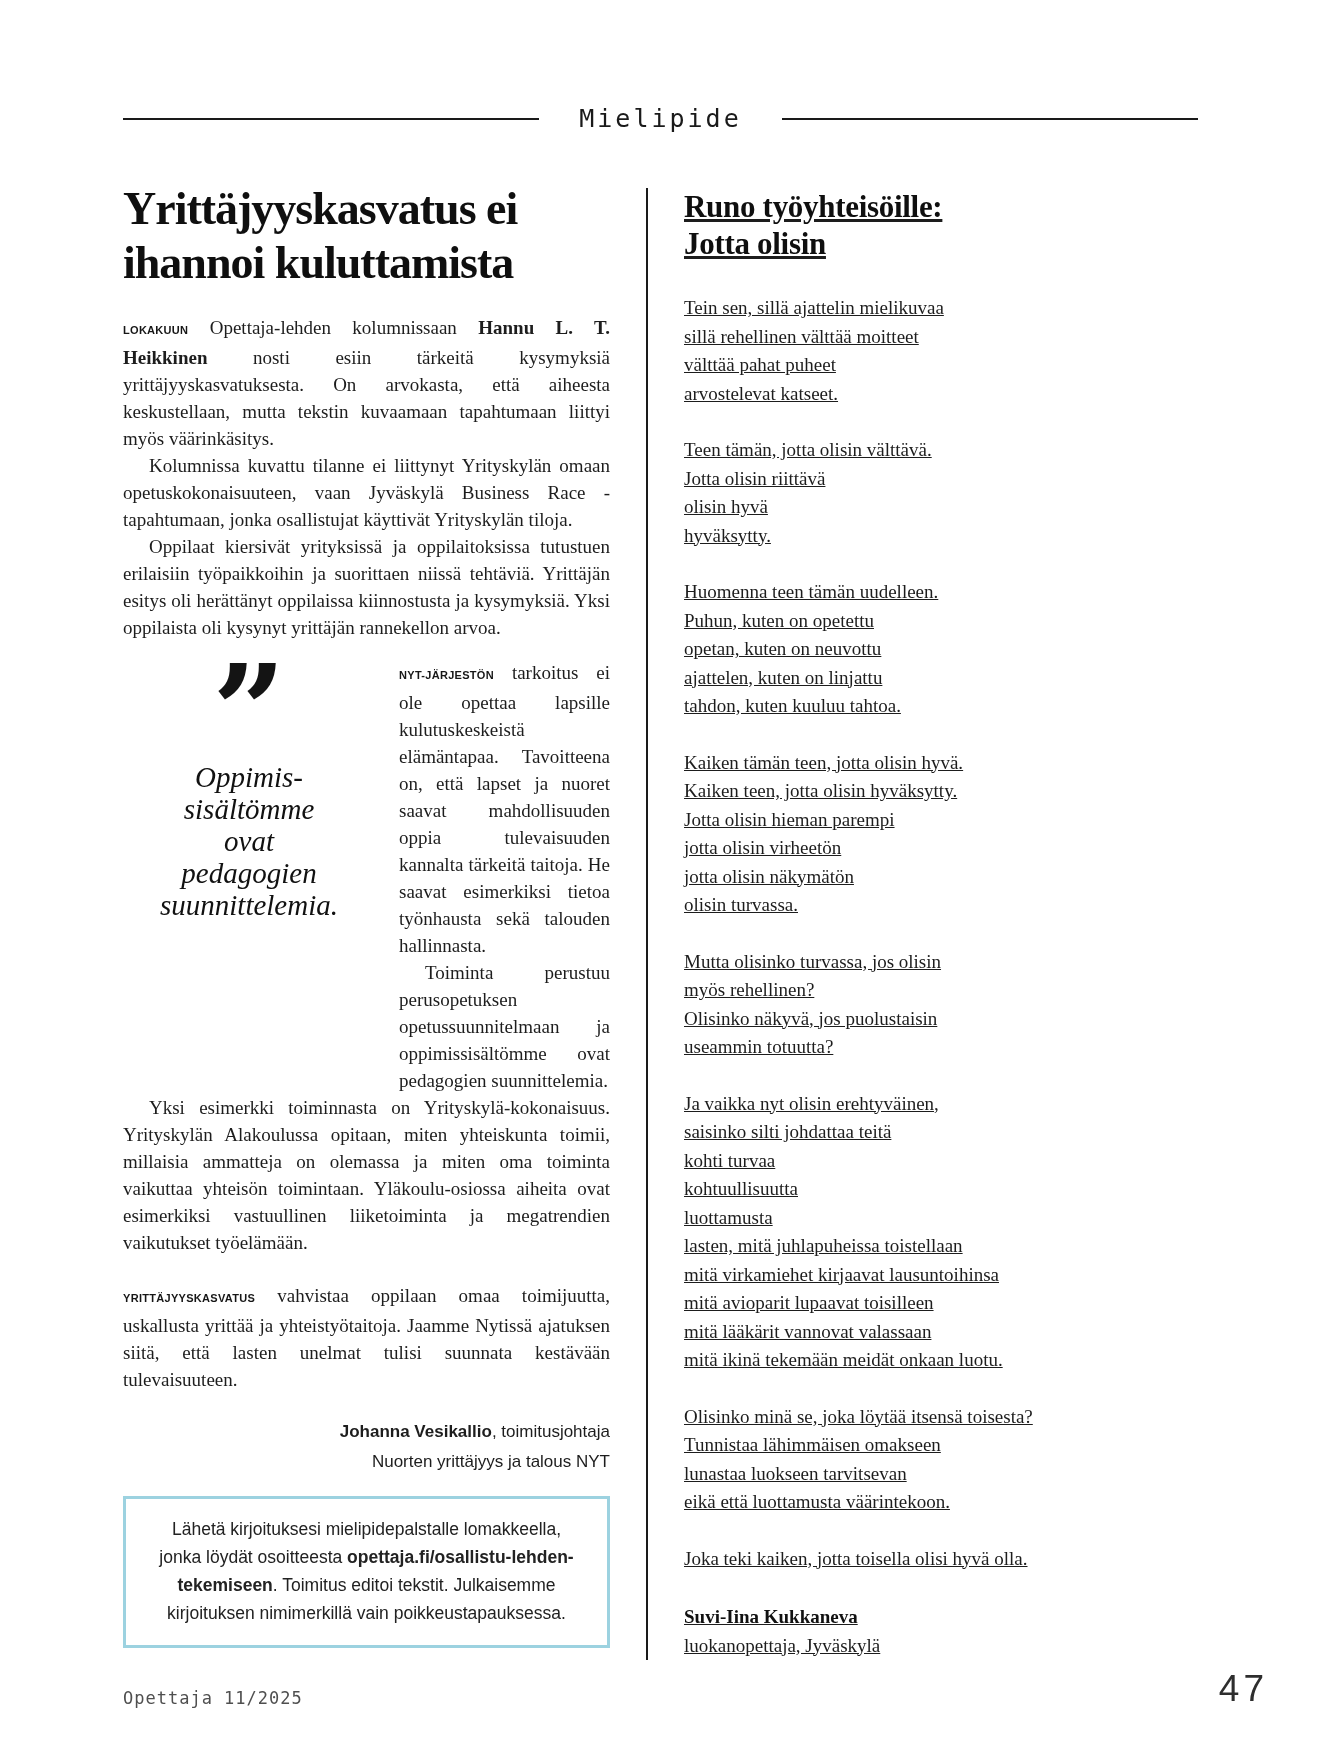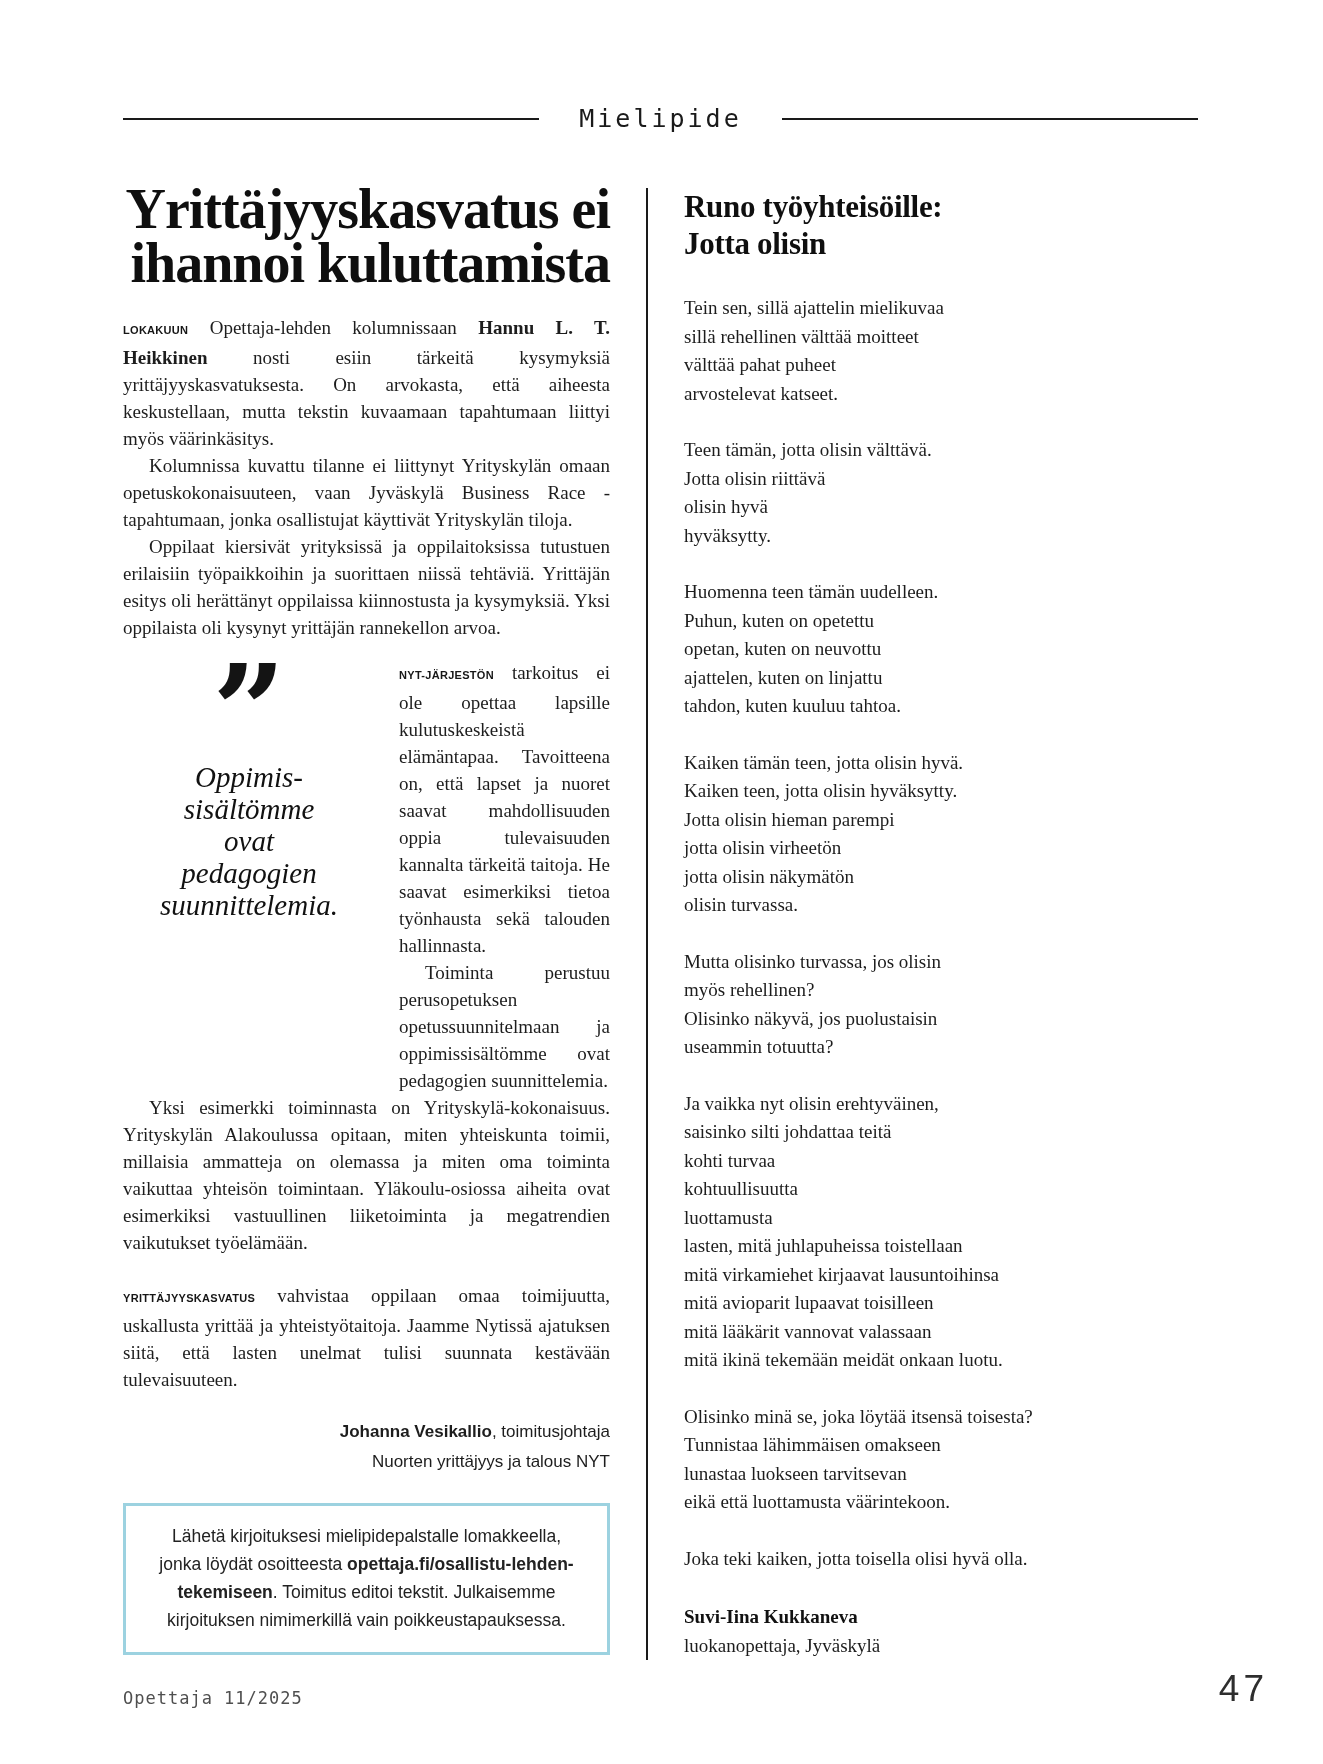--- a/index.html
+++ b/index.html
@@ -28,29 +28,29 @@
   }
 
   
   .columns {
     position: absolute;
     top: 182px; left: 123px; width: 1075px;
     display: flex; align-items: stretch;
   }
   .col-left { width: 487px; flex: 0 0 487px; }
   .column-divider { width: 2px; background: #1a1a1a; margin: 6px 36px 0 36px; }
-  .col-right { flex: 1; min-width: 0; }
+  .col-right { flex: 1; min-width: 0; text-decoration: underline; }
 
   
   .article-title {
     margin: 0 0 24px 0;
     font-family: "Liberation Serif", serif;
     font-weight: bold;
-    font-size: 56px; line-height: 54px;
-    letter-spacing: -1px; color: #0f0f0f; text-align: right;
+    font-size: 46px; line-height: 54px;
+    letter-spacing: -1px; color: #0f0f0f;
   }
   .bodycopy p {
     margin: 0;
     font-size: 19px; line-height: 27px;
     text-align: justify;
   }
   .bodycopy p.indent { text-indent: 26px; }
   .bodycopy p.gap-before { margin-top: 26px; }
   .lead-in {
     font-family: "Liberation Sans", sans-serif;
@@ -78,21 +78,21 @@
   
   .byline {
     margin-top: 24px; text-align: right;
     font-family: "Liberation Sans", sans-serif;
     font-size: 17px; line-height: 30px; color: #1d1d1d;
   }
   .byline .name { font-weight: bold; }
 
   
   .infobox {
-    margin-top: 26px;
+    margin-top: 19px;
     border: 3px solid #9cd2e0;
     padding: 16px 24px 18px 24px;
     text-align: center;
     font-family: "Liberation Sans", sans-serif;
     font-size: 17.5px; line-height: 28px; color: #222;
   }
   .infobox .link { font-weight: bold; }
 
   
   .poem-title {

